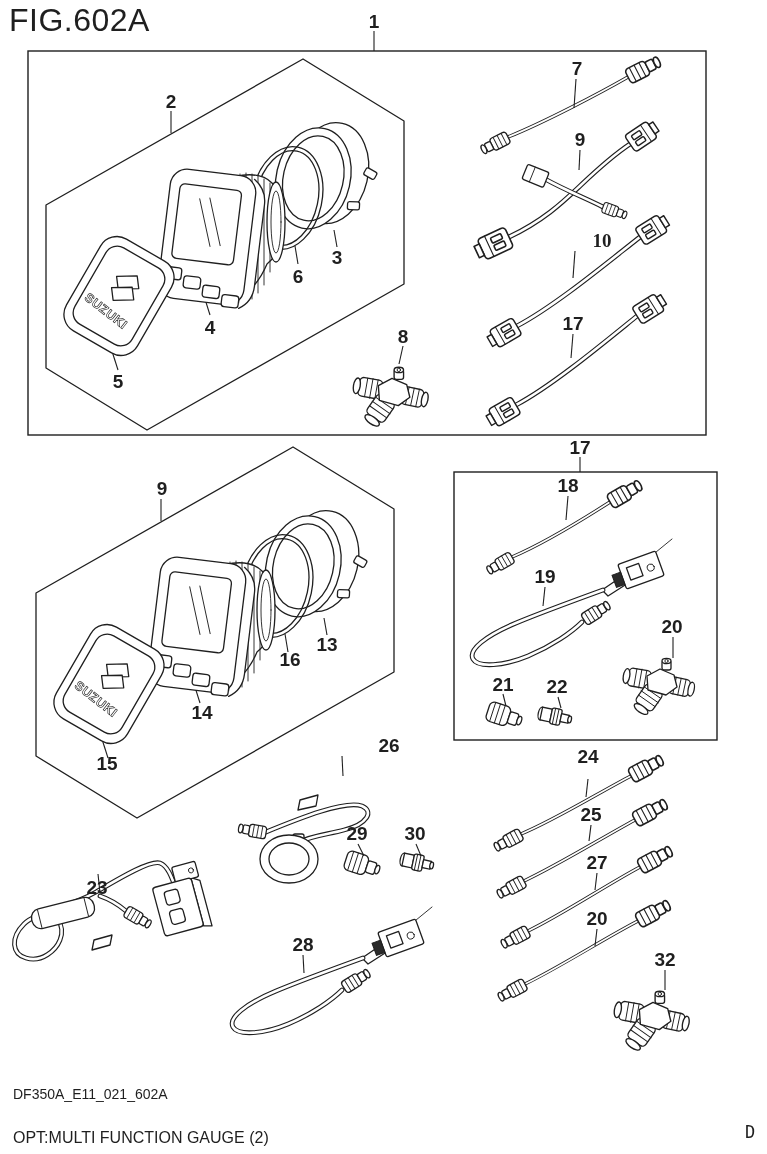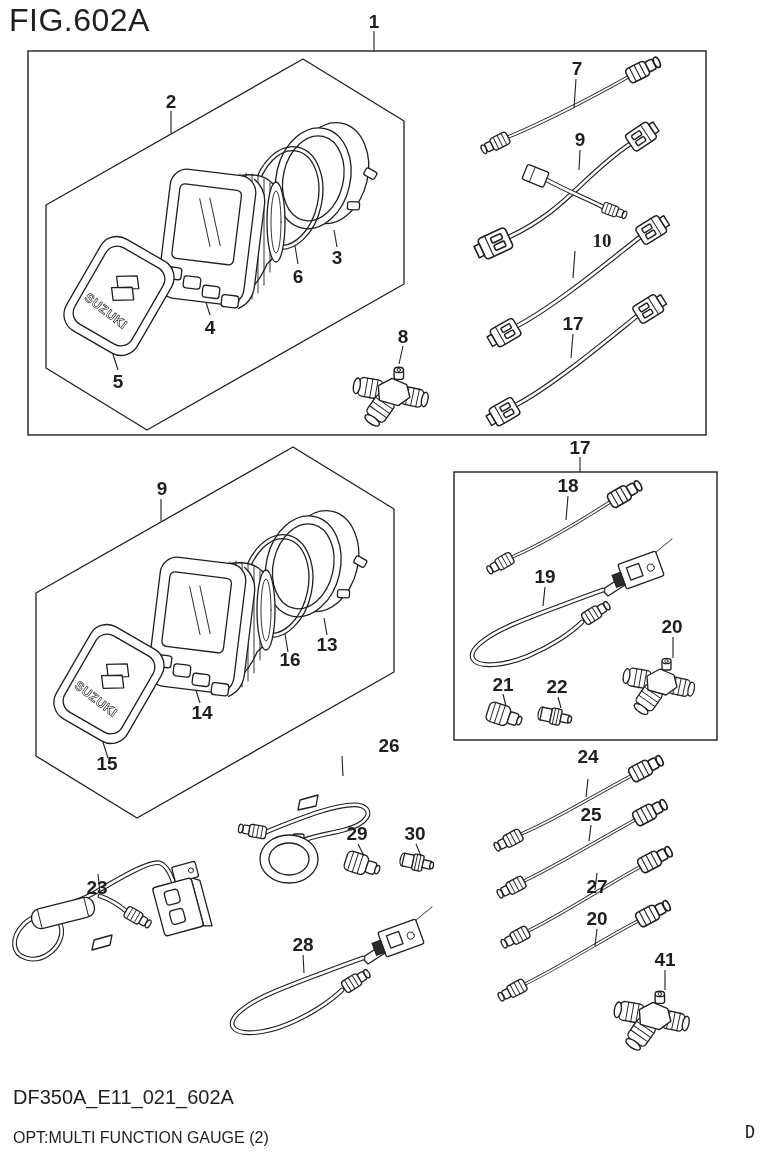--- a/index.html
+++ b/index.html
@@ -1,20 +1,20 @@
 <!DOCTYPE html>
 <html><head>
 <meta charset="utf-8">
 <style>
   html,body{margin:0;padding:0;background:#fff;}
   .page{position:relative;width:767px;height:1154px;background:#fff;overflow:hidden;
         font-family:"Liberation Sans",sans-serif;color:#1f1f1f;}
   .title{position:absolute;left:9px;top:2px;font-size:32px;font-weight:normal;letter-spacing:.5px;}
   .plbl{position:absolute;transform:translate(-50%,-50%);font-weight:bold;font-size:19px;line-height:1;}
-  .footer-code{position:absolute;left:13px;top:1086px;font-size:20px;}
+  .footer-code{position:absolute;left:13px;top:1086px;font-size:14px;}
   .footer-cap{position:absolute;left:13px;top:1111px;font-size:16px;margin-top:18px;}
   .pagemark{position:absolute;left:745px;top:1122px;font-size:17px;font-family:"DejaVu Sans Mono",monospace;}
   svg{position:absolute;left:0;top:0;}
   .ln{fill:none;stroke:#1f1f1f;stroke-width:1.3;stroke-linecap:round;stroke-linejoin:round;}
   .fw{fill:#fff;stroke:#1f1f1f;stroke-width:1.3;stroke-linecap:round;stroke-linejoin:round;}
   .thin{fill:none;stroke:#1f1f1f;stroke-width:.9;stroke-linecap:round;}
   .ldr{stroke:#1f1f1f;stroke-width:1.1;}
   .box{fill:none;stroke:#1f1f1f;stroke-width:1.4;}
   .tube{fill:none;stroke:#1f1f1f;stroke-width:4.8;stroke-linecap:round;}
   .tube.inner{stroke:#fff;stroke-width:2.6;}
@@ -323,19 +323,19 @@
     <div class="plbl" style="left: 580px; top: 447px;">17</div>
     <div class="plbl" style="left: 568px; top: 485px;">18</div>
     <div class="plbl" style="left: 545px; top: 576px;">19</div>
     <div class="plbl" style="left: 672px; top: 626px;">20</div>
     <div class="plbl" style="left: 503px; top: 684px;">21</div>
     <div class="plbl" style="left: 557px; top: 686px;">22</div>
     <div class="plbl" style="left: 97px; top: 887px;">23</div>
     <div class="plbl" style="left: 588px; top: 756px;">24</div>
     <div class="plbl" style="left: 591px; top: 814px;">25</div>
     <div class="plbl" style="left: 341px; top: 745px; margin-left: 48px;">26</div>
-    <div class="plbl" style="left: 597px; top: 886px;">27</div>
+    <div class="plbl" style="left: 597px; top: 862px;">27</div>
     <div class="plbl" style="left: 303px; top: 944px;">28</div>
     <div class="plbl" style="left: 357px; top: 833px;">29</div>
     <div class="plbl" style="left: 415px; top: 833px;">30</div>
     <div class="plbl" style="left: 597px; top: 918px;">20</div>
-    <div class="plbl" style="left: 665px; top: 959px;">41</div>
+    <div class="plbl" style="left: 665px; top: 959px;">32</div>
   </div>
 
 </body></html>

